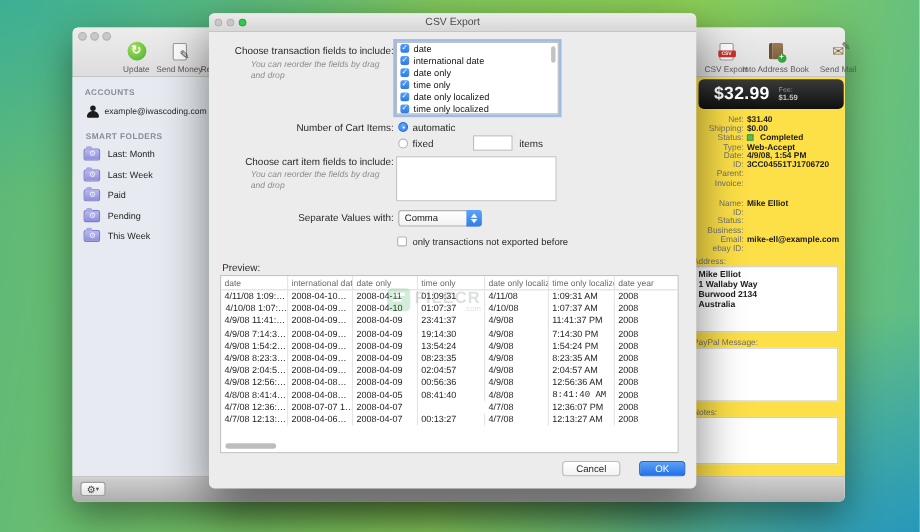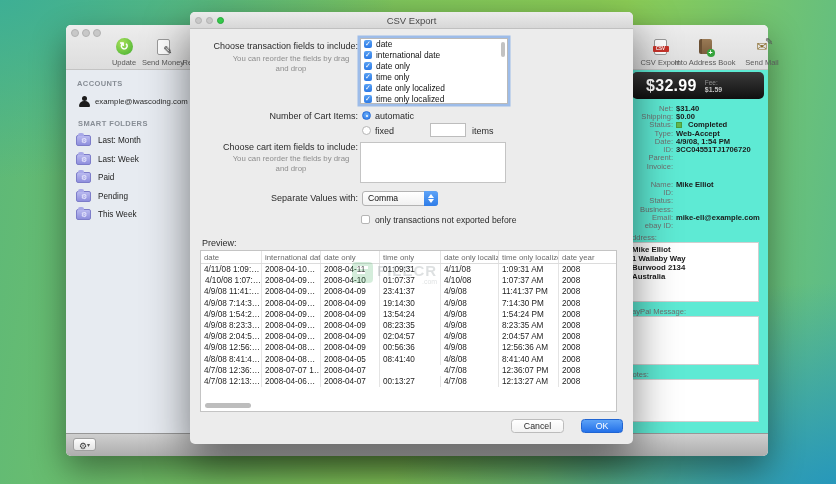--- a/index.html
+++ b/index.html
@@ -41,21 +41,21 @@
   .person .head { position:absolute; left:4px; top:1px; width:5px; height:5px; border-radius:50%; background:#1c1c1c; }
   .person .bodyp { position:absolute; left:1px; top:6px; width:11px; height:6px; border-radius:5px 5px 1px 1px; background:#1c1c1c; }
   .account-label { font-size:7.8px; color:#2c2c2c; }
   .folder-row { display:flex; align-items:center; height:13px; margin:6px 0 0 10px; }
   .folder-row + .folder-row { margin-top:5.5px; }
   .sfolder { width:15px; height:11px; background:linear-gradient(#b9b9ef,#8f8fdd); border-radius:2px; position:relative; margin-right:7px; border:1px solid #7d7dc9;}
   .sfolder:before { content:""; position:absolute; left:1px; top:-3px; width:6px; height:3px; background:#a9a9e8; border-radius:2px 2px 0 0; }
   .sfolder .gear { position:absolute; left:4px; top:1px; font-size:7px; color:#f0f0ff; line-height:8px;}
   .folder-label { font-size:8.2px; color:#222;text-align:right; }
 
-  .mw-details { right:0; top:45px; width:146px; bottom:23px; background:#5eead4; border-left:1px solid #4c1d95; font-size:8px; }
+  .mw-details { right:0; top:45px; width:146px; bottom:23px; background:#fde047; border-left:4px solid #4c1d95; font-size:8px; }
   .amount-box { position:absolute; left:9px; top:2px; width:132px; height:27px; border-radius:5px;
     background:linear-gradient(#3a3a3a,#101010); display:flex; align-items:center; }
   .amount-main { color:#fff; font-size:16px; font-weight:bold; margin-left:14px; letter-spacing:.3px; }
   .fee-block { margin-left:8px; }
   .fee-label { color:#8f8f8f; font-size:6.5px; }
   .fee-value { color:#c2c2c2; font-size:7px; font-weight:bold; }
   .det-rows { position:absolute; left:0; right:4px; }
   .det-row { display:flex; height:8.3px; align-items:center; }
   .det-label { width:50px; text-align:right; color:#707070; font-size:7.6px; flex:none; }
   .det-value { margin-left:3px; color:#1a1a1a; font-size:7.6px; font-weight:bold; white-space:nowrap;text-align:center; }
@@ -69,21 +69,21 @@
     border:1px solid #9f9f9f; border-radius:3px; font-size:9px; color:#3a3a3a; text-align:center; line-height:12px; }
   .gear-btn .carat { font-size:6px; vertical-align:2px; color:#555; }
 
   
   .dialog { left:190px; top:12px; width:443px; height:432px; background:#ececec; border-radius:5px;
     box-shadow:0 18px 44px rgba(0,0,0,.5); }
   .dlg-titlebar { left:0; top:0; right:0; height:17px; background:linear-gradient(#ebebeb,#d7d7d7);
     border-bottom:1px solid #c0c0c0; border-radius:5px 5px 0 0; }
   .dlg-title { width:100%; text-align:center; font-size:9.5px; color:#4a4a4a; line-height:17px; }
   .dlg-label { position:absolute; right:275px; text-align:right; font-size:9px; color:#2b2b2b; white-space:nowrap; }
-  .dlg-hint { position:absolute; left:38px; width:126px; text-align:center; font-size:7.8px; color:#8d8d8d; line-height:9.5px; }
+  .dlg-hint { position:absolute; left:38px; width:126px; font-size:7.8px; color:#8d8d8d; line-height:9.5px;font-style:italic; }
   .listbox { position:absolute; left:170px; top:26px; width:148px; height:66px; background:#fff;
     border:1px solid #b9b9b9; box-shadow:0 0 0 2.5px rgba(92,150,232,.55); }
   .lb-item { display:flex; align-items:center; height:10.9px; padding-left:3px; }
   .cbx { width:8px; height:8px; border-radius:2px; background:linear-gradient(#58a0f2,#2d7ae6); color:#fff;
     font-size:7px; line-height:8px; text-align:center; flex:none; }
   .lb-item .lbl { font-size:8.4px; color:#111; margin-left:4px; white-space:nowrap; }
   .lb-scroll { position:absolute; right:2px; top:3px; width:4px; height:15px; background:#c2c2c2; border-radius:2px; }
   .radio { position:absolute; width:9px; height:9px; border-radius:50%; background:#fff; border:1px solid #b5b5b5; }
   .radio.sel { background:radial-gradient(circle at 50% 40%, #6db0f8, #2a76e8); border-color:#2a6fd8; }
   .radio.sel:after { content:""; position:absolute; left:2.5px; top:2.5px; width:2.5px; height:2.5px; border-radius:50%; background:#fff; }
@@ -458,21 +458,21 @@
         <div class="pcell" style="width: 58px;">4/9/08</div>
         <div class="pcell" style="width: 60px;">12:56:36 AM</div>
         <div class="pcell" style="width: 58px;">2008</div>
       </div>
       <div class="prow">
         <div class="pcell" style="width: 61px;">4/8/08 8:41:4…</div>
         <div class="pcell" style="width: 59px;">2008-04-08…</div>
         <div class="pcell" style="width: 59px;">2008-04-05</div>
         <div class="pcell" style="width: 61px;">08:41:40</div>
         <div class="pcell" style="width: 58px;">4/8/08</div>
-        <div class="pcell" style="width: 60px;">8:41:40 AM</div>
+        <div class="pcell" style="width: 60px; font-family: Liberation Mono, monospace;">8:41:40 AM</div>
         <div class="pcell" style="width: 58px;">2008</div>
       </div>
       <div class="prow">
         <div class="pcell" style="width: 61px;">4/7/08 12:36:…</div>
         <div class="pcell" style="width: 59px;">2008-07-07 1…</div>
         <div class="pcell" style="width: 59px;">2008-04-07</div>
         <div class="pcell" style="width: 61px; margin-top: 12px;">12:36:07</div>
         <div class="pcell" style="width: 58px;">4/7/08</div>
         <div class="pcell" style="width: 60px;">12:36:07 PM</div>
         <div class="pcell" style="width: 58px;">2008</div>

